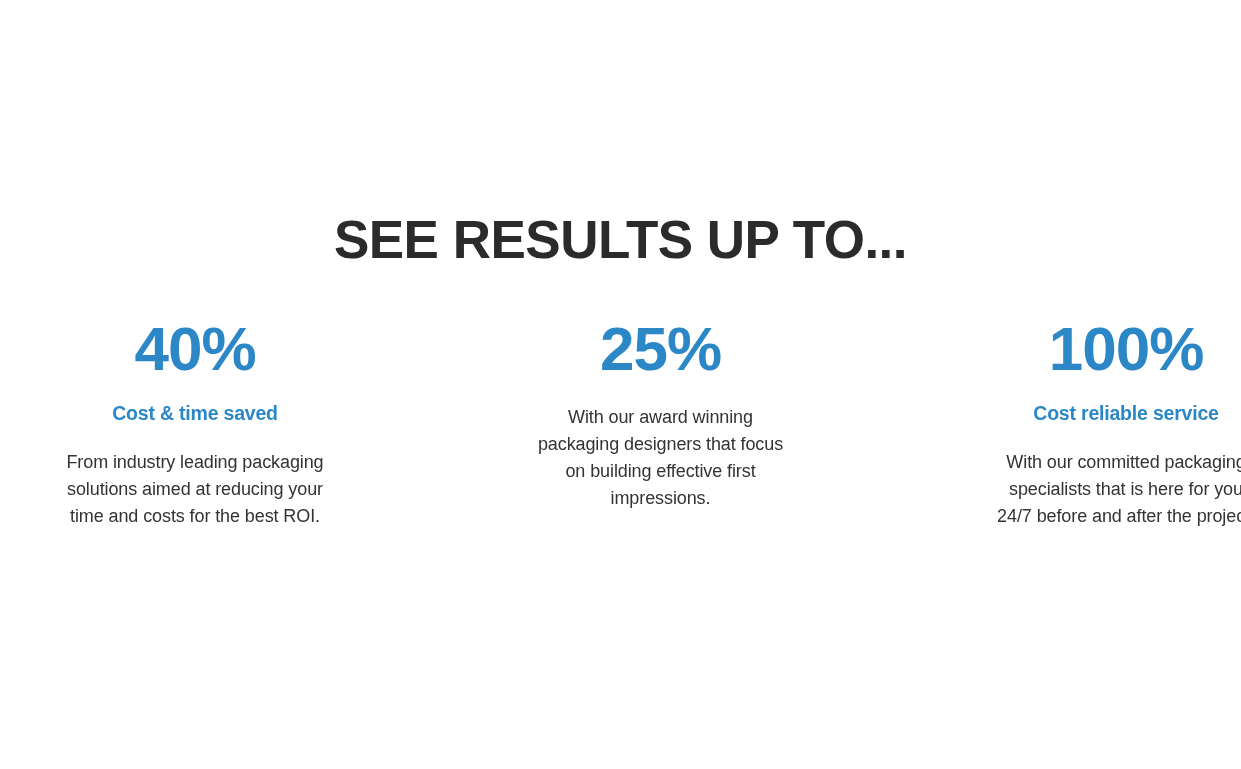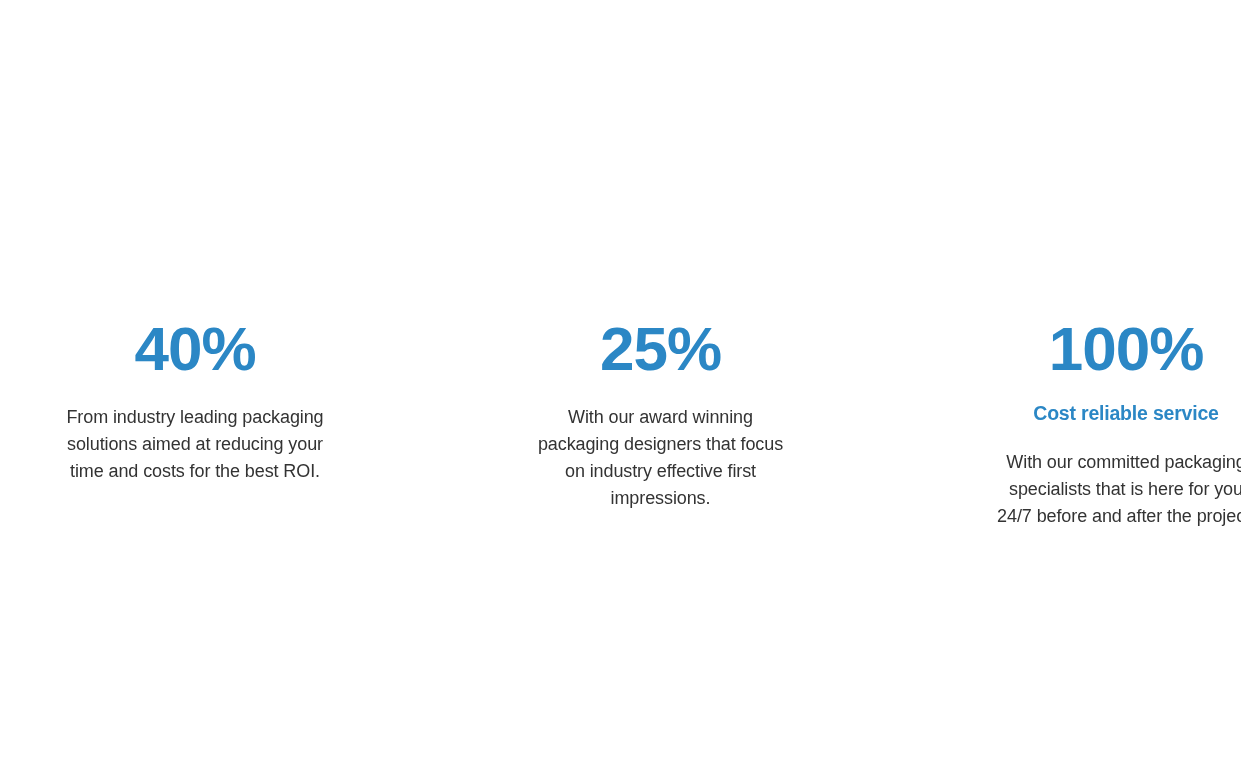--- a/index.html
+++ b/index.html
@@ -87,32 +87,34 @@
   .col-3 .stat-desc,
   .col-4 .stat-desc {
     padding: 0 14px;
   }
 </style>
 </head>
 <body>
 
 <div class="results-section">
 
+  <h1 class="section-heading">SEE RESULTS UP TO...</h1>
 
   <div class="stats-row">
 
     <div class="stat-col col-1">
       <div class="stat-value">40%</div>
+      <div class="stat-label">Cost &amp; time saved</div>
       <div class="stat-desc">From industry leading packaging solutions aimed at reducing your time and costs for the best ROI.</div>
     </div>
 
 
     <div class="stat-col col-3">
       <div class="stat-value">25%</div>
-      <div class="stat-desc">With our award winning packaging designers that focus on industry effective first impressions.</div>
+      <div class="stat-desc">With our award winning packaging designers that focus on building effective first impressions.</div>
     </div>
 
     <div class="stat-col col-4">
       <div class="stat-value">100%</div>
       <div class="stat-label">Cost reliable service</div>
       <div class="stat-desc">With our committed packaging specialists that is here for you 24/7 before and after the project.</div>
     </div>
 
   </div>
 </div>

